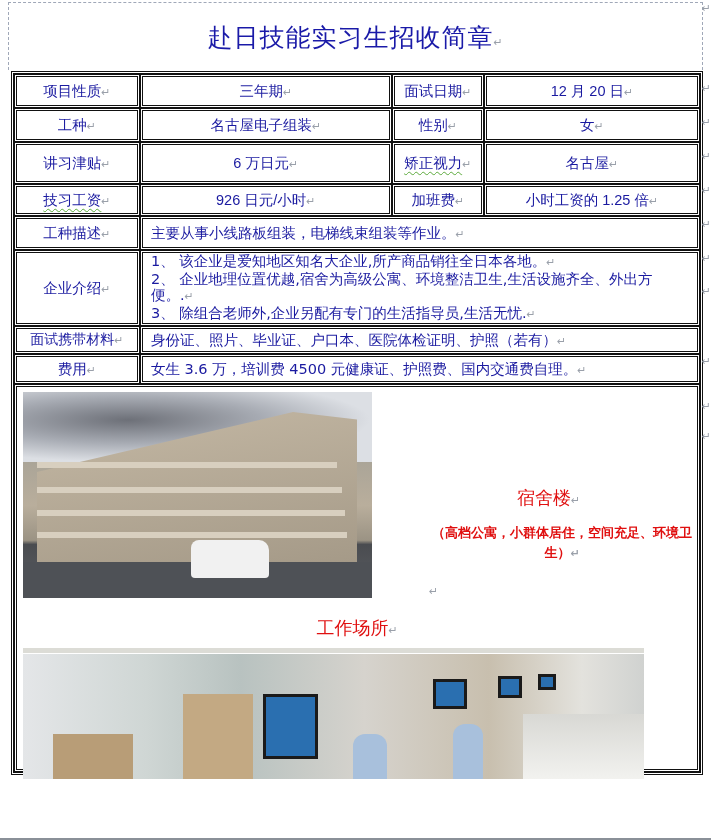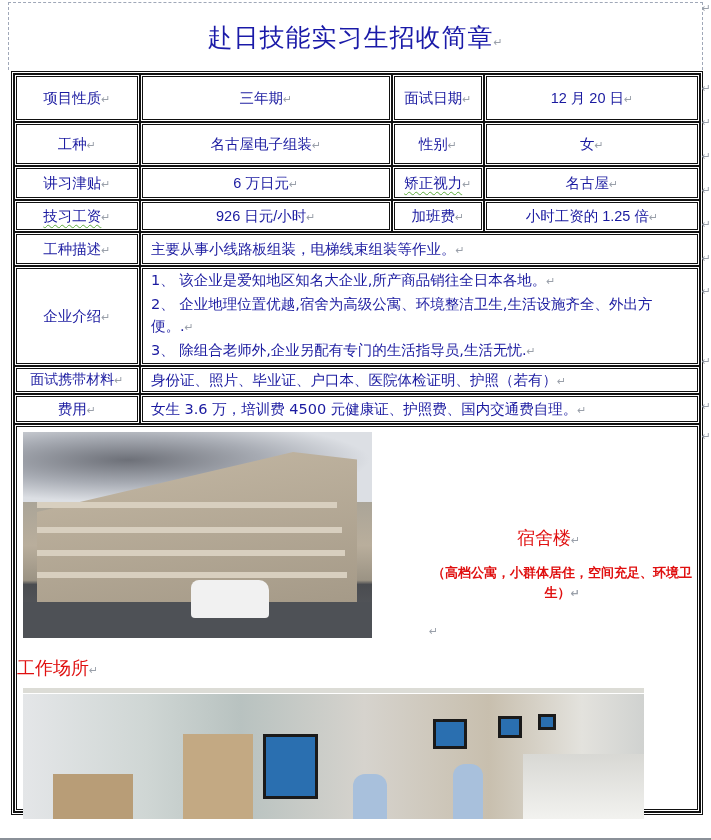--- a/index.html
+++ b/index.html
@@ -24,21 +24,21 @@
     border: 3px double #111;
   }
   table.main td {
     border: 3px double #111;
     font-size: 14.5px; color: #1a1aa0;
     vertical-align: middle;
   }
   .lbl { text-align: center; }
   .val { text-align: center; }
   .txt { text-align: left; padding-left: 8px; padding-right: 4px; }
-  .red { color: #d81818; font-size: 13.5px; line-height: 22px; }
+  .red { color: #d81818; font-size: 13.5px; line-height: 16px; }
   .wavy { text-decoration: underline wavy #5caa3c; text-decoration-thickness: 1px; text-underline-offset: 3px; }
   .num { font-family: "Liberation Sans", sans-serif; }
 
   .photo-cell { position: relative; height: 388px; padding: 0 !important; vertical-align: top !important; }
   .building {
     position: absolute; left: 6px; top: 5px; width: 349px; height: 206px;
     background: linear-gradient(180deg, #8a8f98 0%, #c7cbd2 20%, #e2e4e8 28%, #a8a397 30%, #b9ae9c 55%, #9b9384 72%, #4a4c50 74%, #5d6065 100%);
     overflow: hidden;
   }
   .building .sky { position: absolute; left: 0; top: 0; width: 100%; height: 70px;
@@ -54,21 +54,21 @@
     position: absolute; left: 500px; top: 99px; font-size: 18px; color: #e01010;
     font-family: "DejaVu Serif", "Liberation Serif", serif;
   }
   .dorm-desc {
     position: absolute; left: 405px; top: 136px; width: 280px; text-align: center;
     font-size: 13px; line-height: 20px; color: #e01010; font-weight: bold;
     font-family: "DejaVu Serif", "Liberation Serif", serif;
   }
   .stray-mark { position: absolute; left: 412px; top: 198px; }
   .work-title {
-    position: absolute; left: 0; right: 0; top: 229px; 
+    position: absolute; left: 0; right: 0; top: 229px; text-align: center;
     font-size: 18px; color: #e01010;
     font-family: "DejaVu Serif", "Liberation Serif", serif;
   }
   .factory-bar { position: absolute; left: 6px; top: 261px; width: 621px; height: 5px; background: #dcdcd6; }
   .factory {
     position: absolute; left: 6px; top: 267px; width: 621px; height: 125px;
     background: linear-gradient(90deg, #e4e6e8 0%, #cfd6d4 20%, #b8c2c0 35%, #d6d3cd 55%, #c8bfae 75%, #e3e2dd 90%, #d0d2d0 100%);
     overflow: hidden;
   }
   .factory .monitor { position: absolute; background: #2a6fb0; border: 3px solid #1a1a1a; }
@@ -90,33 +90,33 @@
 
 <table class="main">
   <colgroup>
     <col style="width:127px">
       <col style="width:254px">
       <col style="width:93px">
       <col style="width:218px">
   </colgroup>
 
   <tbody>
-      <tr style="height:48px">
+      <tr style="height:34px">
     <td class="lbl"><span>项目性质</span><span class="pmark">↵</span></td>
     <td class="val"><span>三年期</span><span class="pmark">↵</span></td>
     <td class="lbl"><span>面试日期</span><span class="pmark">↵</span></td>
     <td class="val num"><span>12 月 20 日</span><span class="pmark">↵</span></td>
   </tr>
-  <tr style="height:44px">
+  <tr style="height:34px">
     <td class="lbl"><span>工种</span><span class="pmark">↵</span></td>
     <td class="val"><span>名古屋电子组装</span><span class="pmark">↵</span></td>
     <td class="lbl"><span>性别</span><span class="pmark">↵</span></td>
     <td class="val"><span>女</span><span class="pmark">↵</span></td>
   </tr>
-  <tr style="height:34px">
+  <tr style="height:42px">
     <td class="lbl"><span>讲习津贴</span><span class="pmark">↵</span></td>
     <td class="val num"><span>6 万日元</span><span class="pmark">↵</span></td>
     <td class="lbl"><span class="wavy">矫正视力</span><span class="pmark">↵</span></td>
     <td class="val"><span>名古屋</span><span class="pmark">↵</span></td>
   </tr>
   <tr style="height:32px">
     <td class="lbl"><span class="wavy">技习工资</span><span class="pmark">↵</span></td>
     <td class="val num"><span>926 日元/小时</span><span class="pmark">↵</span></td>
     <td class="lbl"><span>加班费</span><span class="pmark">↵</span></td>
     <td class="val num"><span>小时工资的 1.25 倍</span><span class="pmark">↵</span></td>

